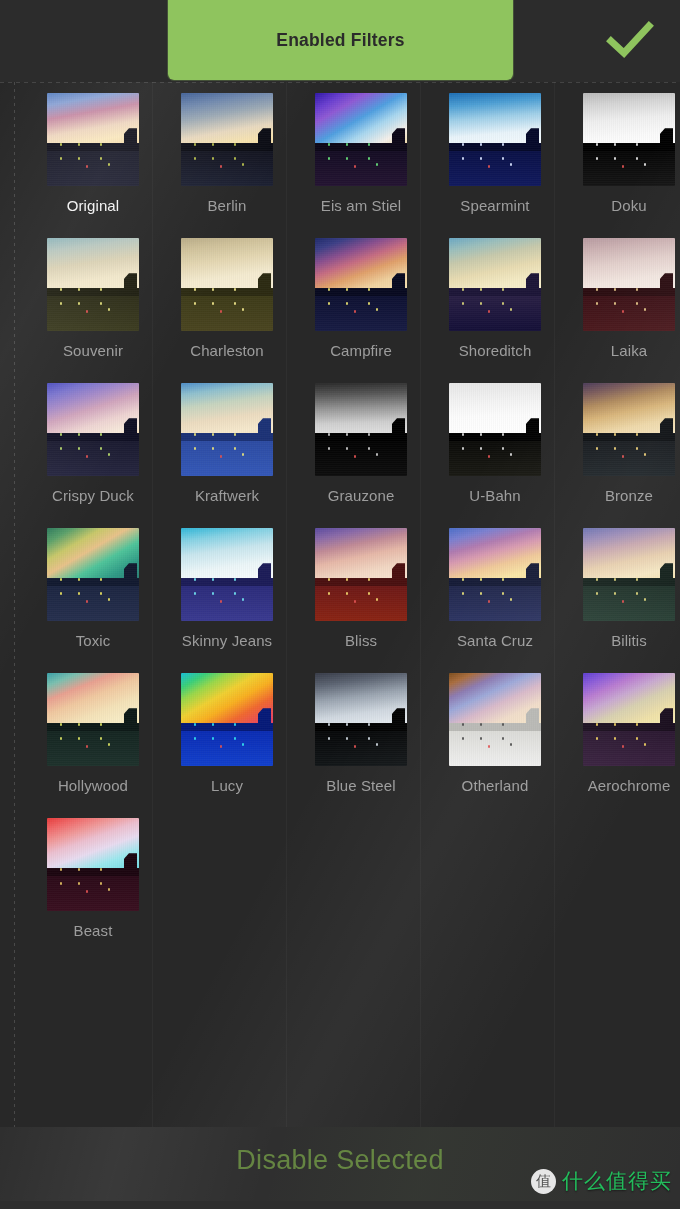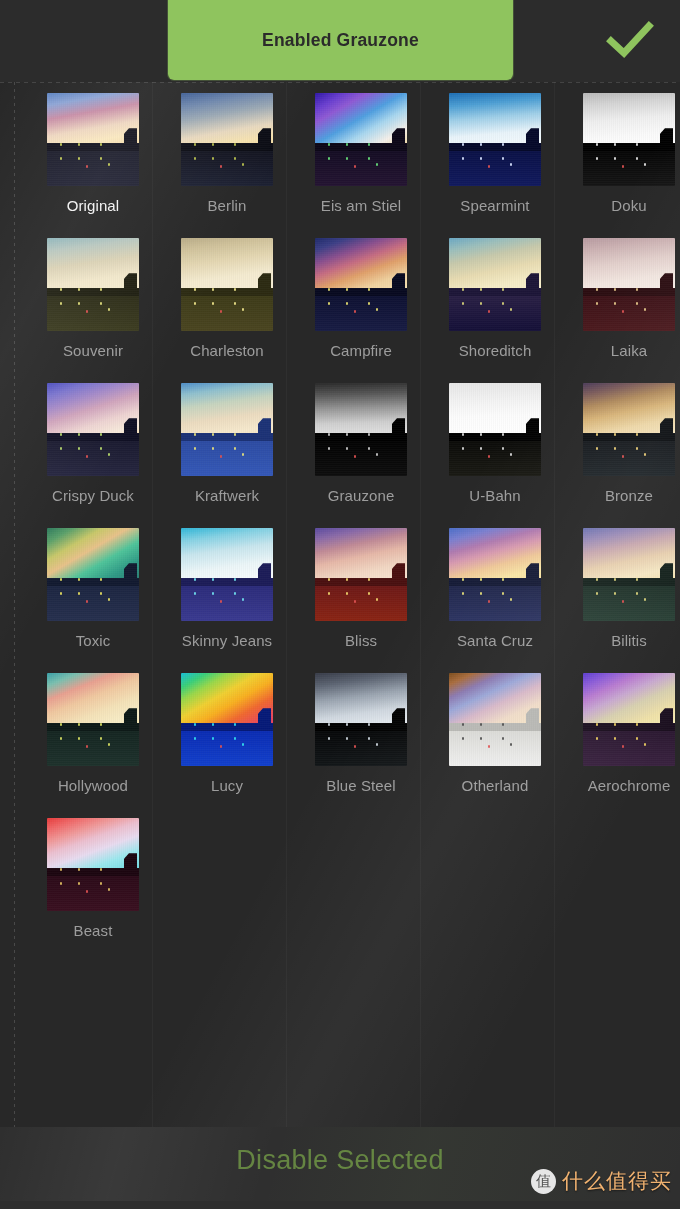--- a/index.html
+++ b/index.html
@@ -294,36 +294,36 @@
     border-radius: 50%;
     background: #f2f2f2;
     color: #555;
     font-size: 15px;
     display: flex;
     align-items: center;
     justify-content: center;
     font-family: "DejaVu Sans", sans-serif;
   }
   .wm-text {
-    color: #fdba74;
+    color: #22c55e;
     font-size: 21px;
     font-family: "DejaVu Sans", sans-serif;
     letter-spacing: 1px;
     text-shadow: 0 1px 2px rgba(0,0,0,0.6);
   }
 </style>
 </head>
 <body>
 
 <div id="app">
 
   <div class="topbar">
     <div class="segmented">
       <div class="seg active">
-        <span>Enabled Grauzone</span>
+        <span>Enabled Filters</span>
       </div>
     </div>
 
     <div class="check-btn">
       <span>
         <svg width="50" height="40" viewBox="0 0 50 40">
           <path d="M6 21 L19 33 L44 6" fill="none" stroke="#8fc45e" stroke-width="7" stroke-linecap="square" stroke-linejoin="miter"></path>
         </svg>
       </span>
     </div>

